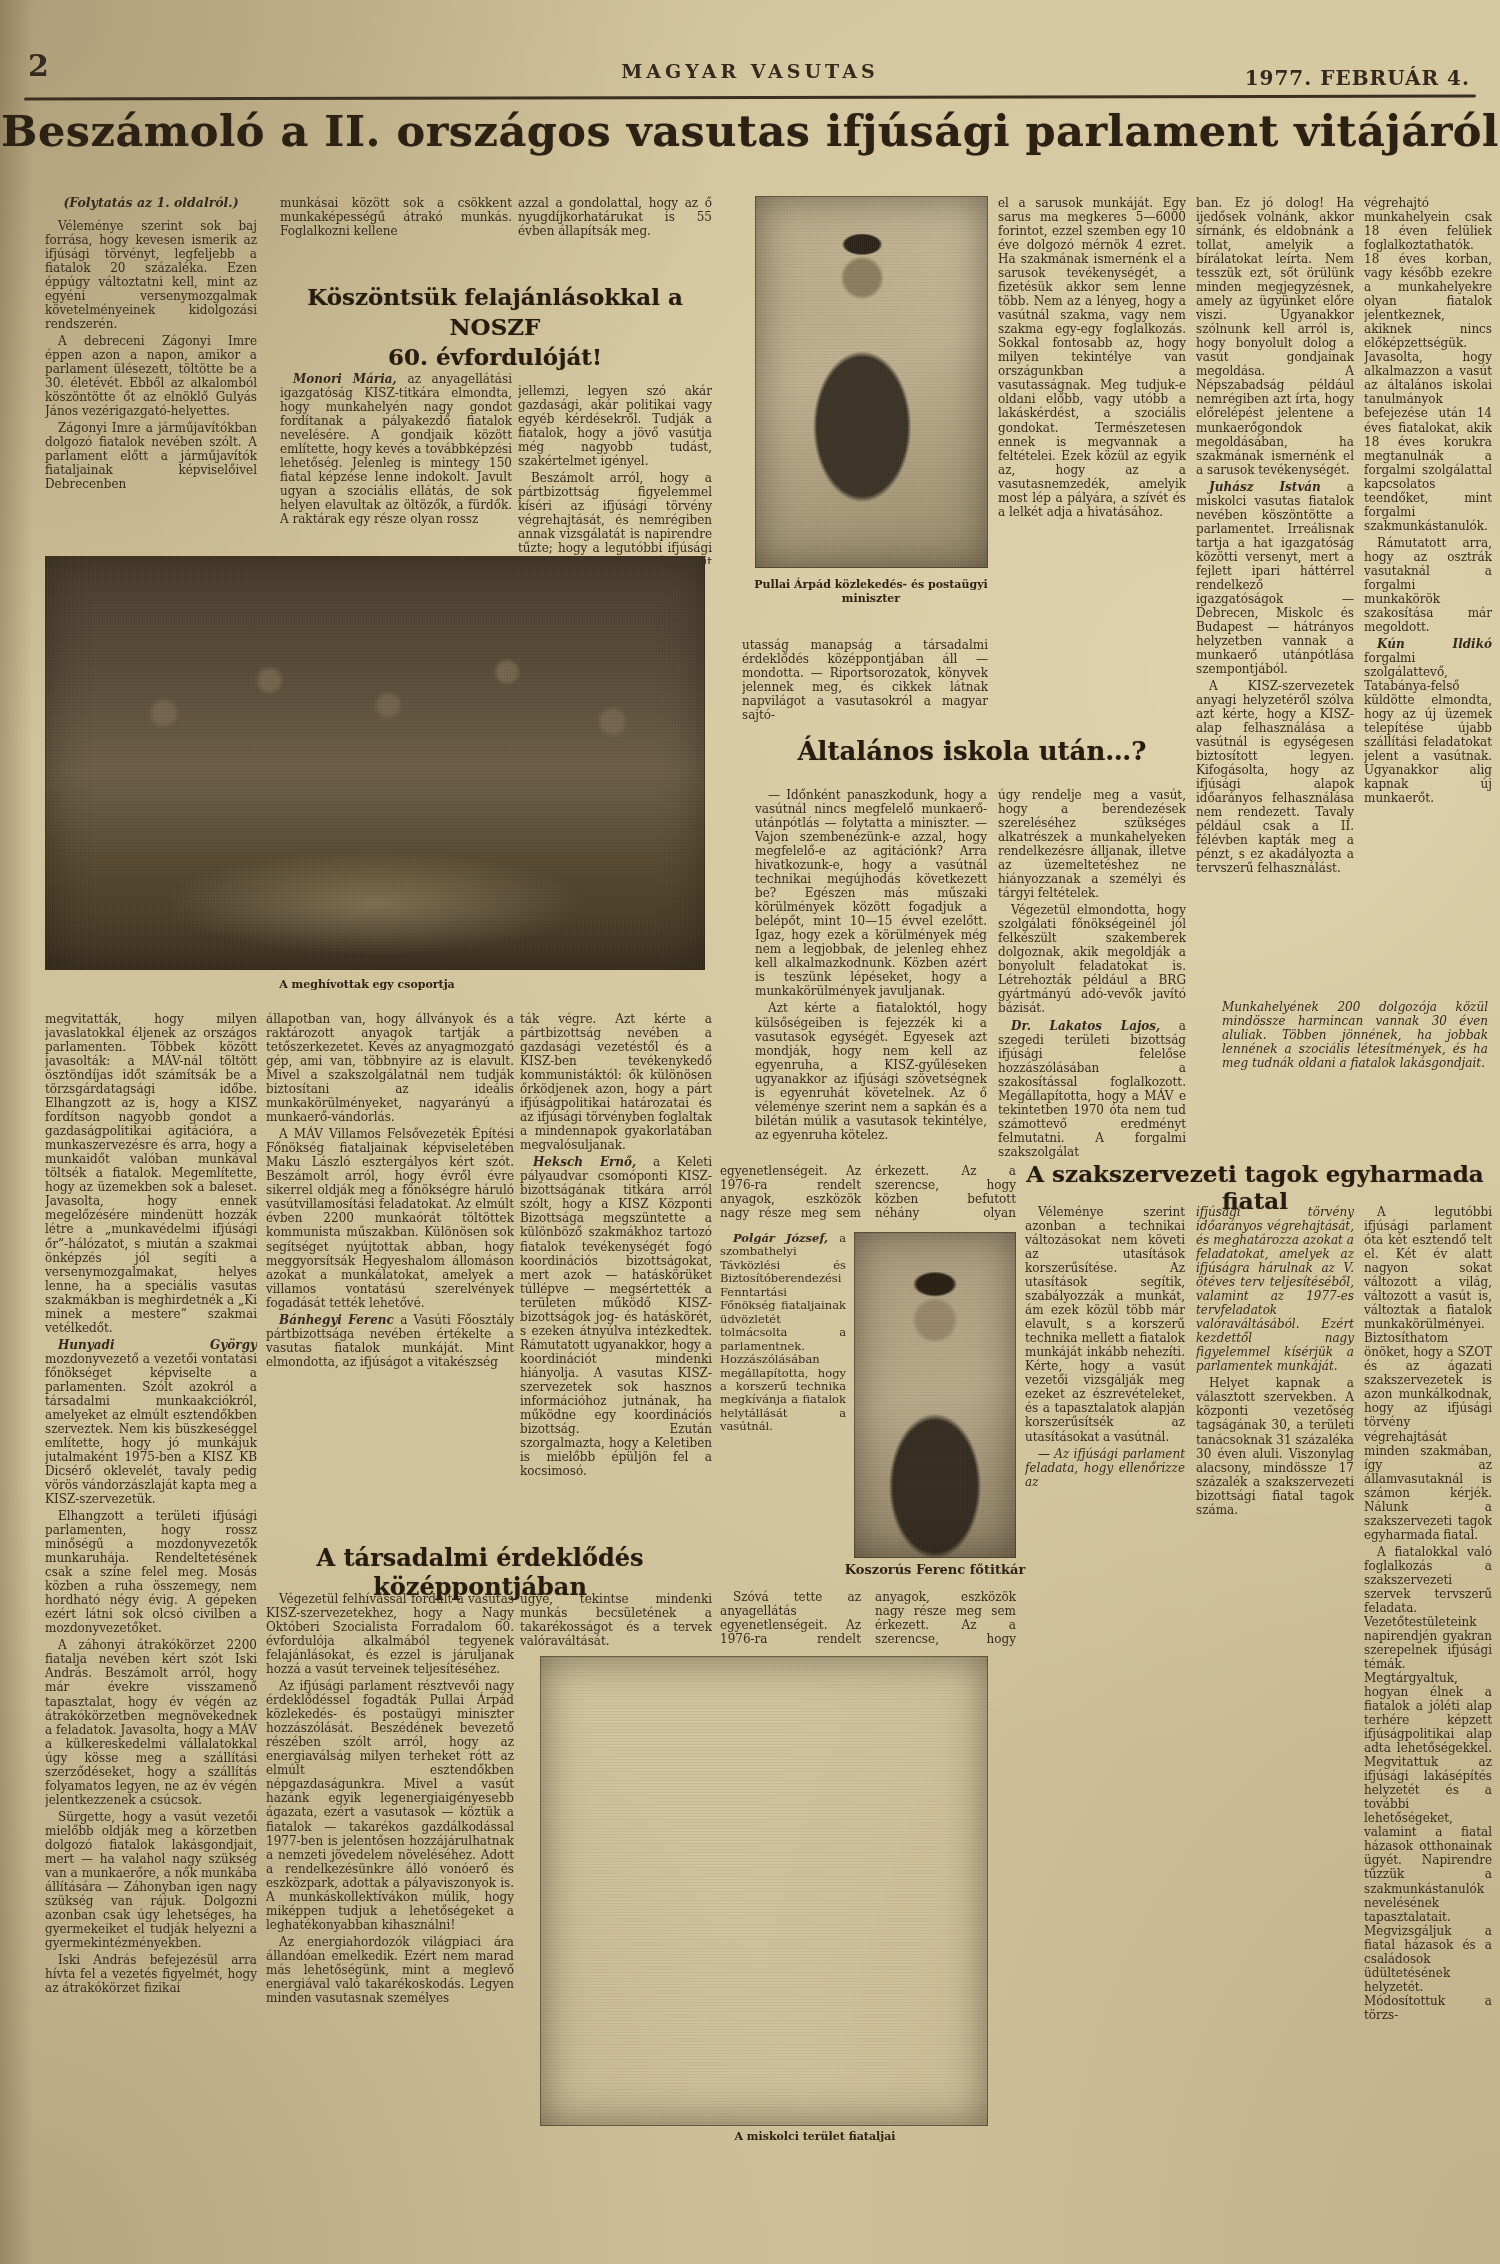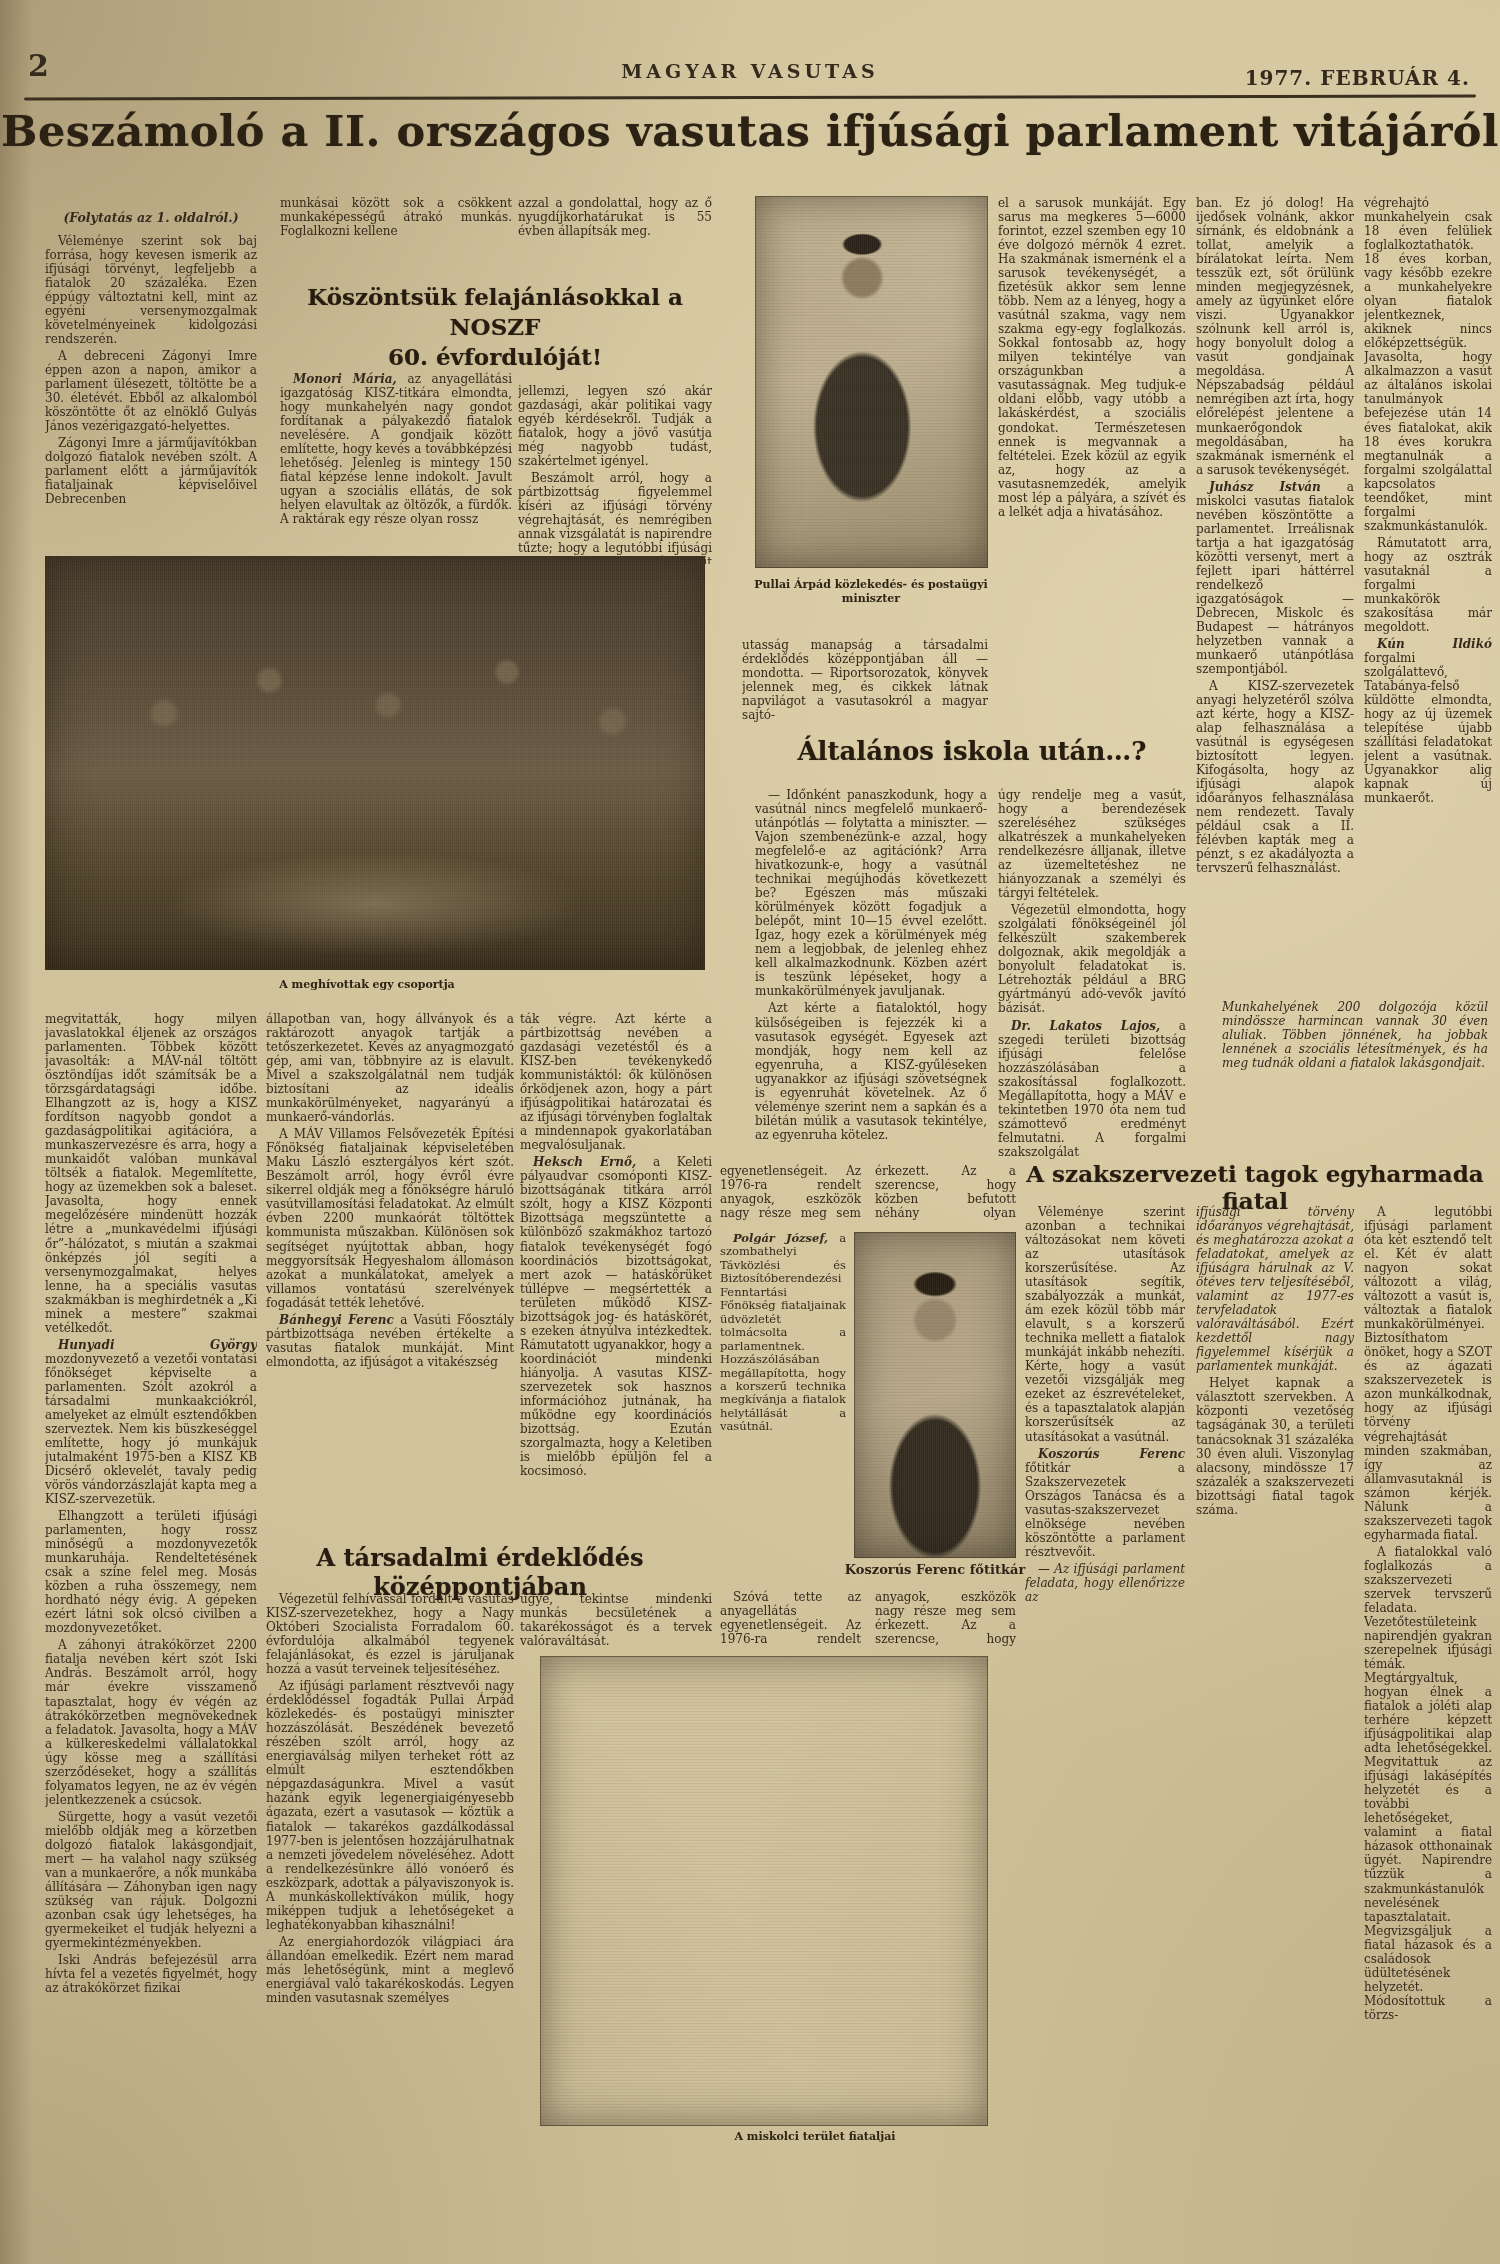--- a/index.html
+++ b/index.html
@@ -25,21 +25,21 @@
   .masthead{position:absolute;left:0;top:60px;width:100%;text-align:center;
     font-size:19px;font-weight:bold;letter-spacing:4px;}
   .hdate{position:absolute;right:30px;top:66px;font-size:20px;font-weight:bold;letter-spacing:1px;}
   .toprule{position:absolute;left:24px;top:96px;width:1452px;height:3px;background:#3a2f20;
     transform:rotate(-0.12deg);border-radius:2px;}
   .headline{position:absolute;left:0;top:106px;width:100%;text-align:center;
     font-size:43px;font-weight:bold;color:#2c2214;letter-spacing:0.5px;
     text-shadow:0 0 1px rgba(44,34,20,.45);}
   .h2{position:absolute;font-weight:bold;text-align:center;color:#261d10;
     text-shadow:0 0 1px rgba(38,29,16,.4);}
-  .contnote{font-weight:bold;font-style:italic;text-align:center;margin:15px 0 8px 0;font-size:12.5px;}
+  .contnote{font-weight:bold;font-style:italic;text-align:center;margin:0 0 8px 0;font-size:12.5px;}
   .caption{position:absolute;font-weight:bold;font-size:11px;text-align:center;color:#2e2416;}
   
   .photo{position:absolute;box-shadow:inset 0 0 0 1px rgba(56,42,24,.55), inset 0 0 40px rgba(30,22,10,.5);}
   .photo::after{content:"";position:absolute;inset:0;
     background:
       repeating-linear-gradient(0deg, rgba(0,0,0,.05) 0 1px, transparent 1px 3px),
       repeating-linear-gradient(90deg, rgba(255,255,255,.04) 0 1px, transparent 1px 2px);
   }
   .photo-meeting{
     background:
@@ -188,21 +188,20 @@
     <p class="p"><span class="lead">Polgár József, </span>a szombathelyi Távközlési és Biztosítóberendezési Fenntartási Főnökség fiataljainak üdvözletét tolmácsolta a parlamentnek. Hozzászólásában megállapította, hogy a korszerű technika megkívánja a fiatalok helytállását a vasútnál.</p>
   </div>
 <div class="photo photo-portrait" style="left:854px;top:1232px;width:162px;height:326px"></div>
 <div class="caption" style="left:836px;top:1562px;width:198px;font-size:13px">Koszorús Ferenc főtitkár</div>
 <div class="blk" style="left:720px;top:1590px;width:296px;height:64px;column-count:2;column-gap:14px">
     <p class="p">Szóvá tette az anyagellátás egyenetlenségeit. Az 1976-ra rendelt anyagok, eszközök nagy része meg sem érkezett. Az a szerencse, hogy közben befutott néhány olyan szállítmány, amit még 1974-re és 1975-re vártak. Javasolta, hogy az új szállításokat a jövőben még gondosabban készítsék elő.</p>
   </div>
 
 <div class="blk" style="left:1025px;top:1205px;width:160px;height:1000px">
     <p class="p">Véleménye szerint azonban a technikai változásokat nem követi az utasítások korszerűsítése. Az utasítások segítik, szabályozzák a munkát, ám ezek közül több már elavult, s a korszerű technika mellett a fiatalok munkáját inkább nehezíti. Kérte, hogy a vasút vezetői vizsgálják meg ezeket az észrevételeket, és a tapasztalatok alapján korszerűsítsék az utasításokat a vasútnál.</p>
-    <p class="p"><span class="lead">Koszorús Ferenc </span>főtitkár a Szakszervezetek Országos Tanácsa és a vasutas-szakszervezet elnöksége nevében köszöntötte a parlament résztvevőit.</p>
     <p class="p italic">— Az ifjúsági parlament feladata, hogy ellenőrizze az</p>
   </div>
 <div class="blk nofirst" style="left:1196px;top:1205px;width:158px;height:1030px">
     <p class="p italic">ifjúsági törvény időarányos végrehajtását, és meghatározza azokat a feladatokat, amelyek az ifjúságra hárulnak az V. ötéves terv teljesítéséből, valamint az 1977-es tervfeladatok valóraváltásából. Ezért kezdettől nagy figyelemmel kísérjük a parlamentek munkáját.</p>
     <p class="p">Helyet kapnak a választott szervekben. A központi vezetőség tagságának 30, a területi tanácsoknak 31 százaléka 30 éven aluli. Viszonylag alacsony, mindössze 17 százalék a szakszervezeti bizottsági fiatal tagok száma.</p>
   </div>
 <div class="blk" style="left:1364px;top:1205px;width:128px;height:1040px">
     <p class="p">A legutóbbi ifjúsági parlament óta két esztendő telt el. Két év alatt nagyon sokat változott a világ, változott a vasút is, változtak a fiatalok munkakörülményei. Biztosíthatom önöket, hogy a SZOT és az ágazati szakszervezetek is azon munkálkodnak, hogy az ifjúsági törvény végrehajtását minden szakmában, így az államvasutaknál is számon kérjék. Nálunk a szakszervezeti tagok egyharmada fiatal.</p>
     <p class="p">A fiatalokkal való foglalkozás a szakszervezeti szervek tervszerű feladata. Vezetőtestületeink napirendjén gyakran szerepelnek ifjúsági témák. Megtárgyaltuk, hogyan élnek a fiatalok a jóléti alap terhére képzett ifjúságpolitikai alap adta lehetőségekkel. Megvitattuk az ifjúsági lakásépítés helyzetét és a további lehetőségeket, valamint a fiatal házasok otthonainak ügyét. Napirendre tűzzük a szakmunkástanulók nevelésének tapasztalatait. Megvizsgáljuk a fiatal házasok és a családosok üdültetésének helyzetét. Módosítottuk a törzs-</p>
   </div>

